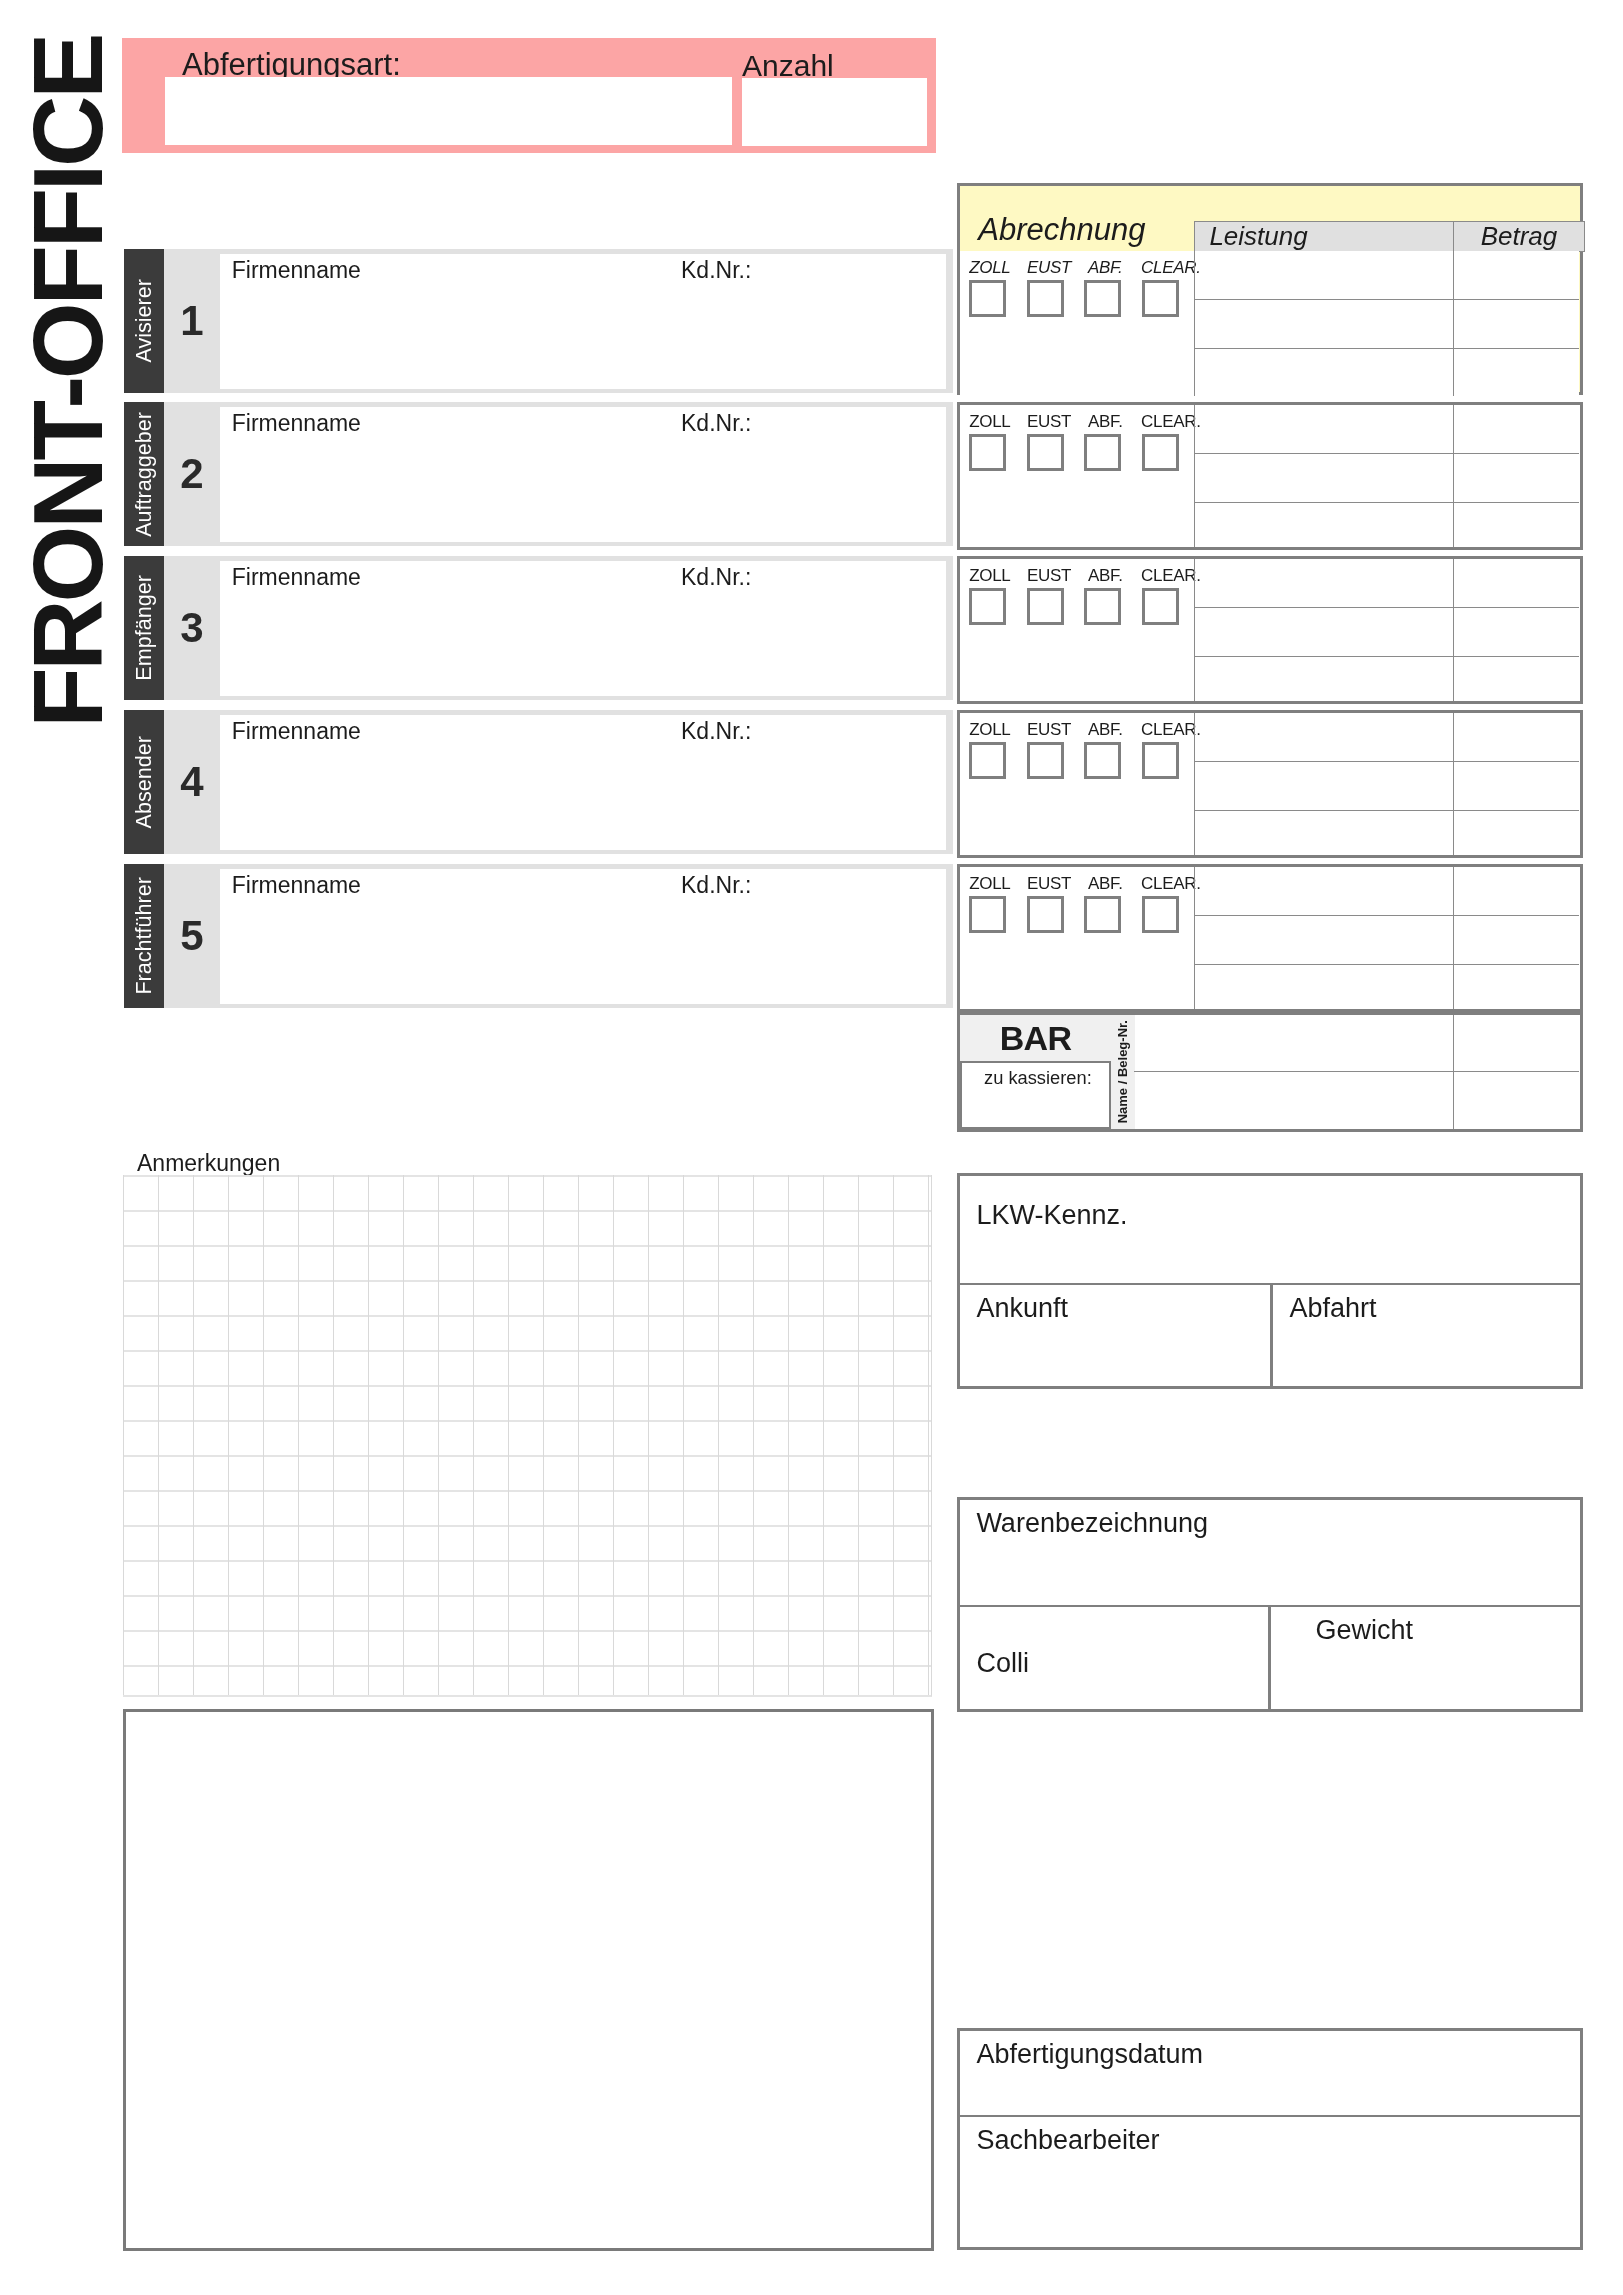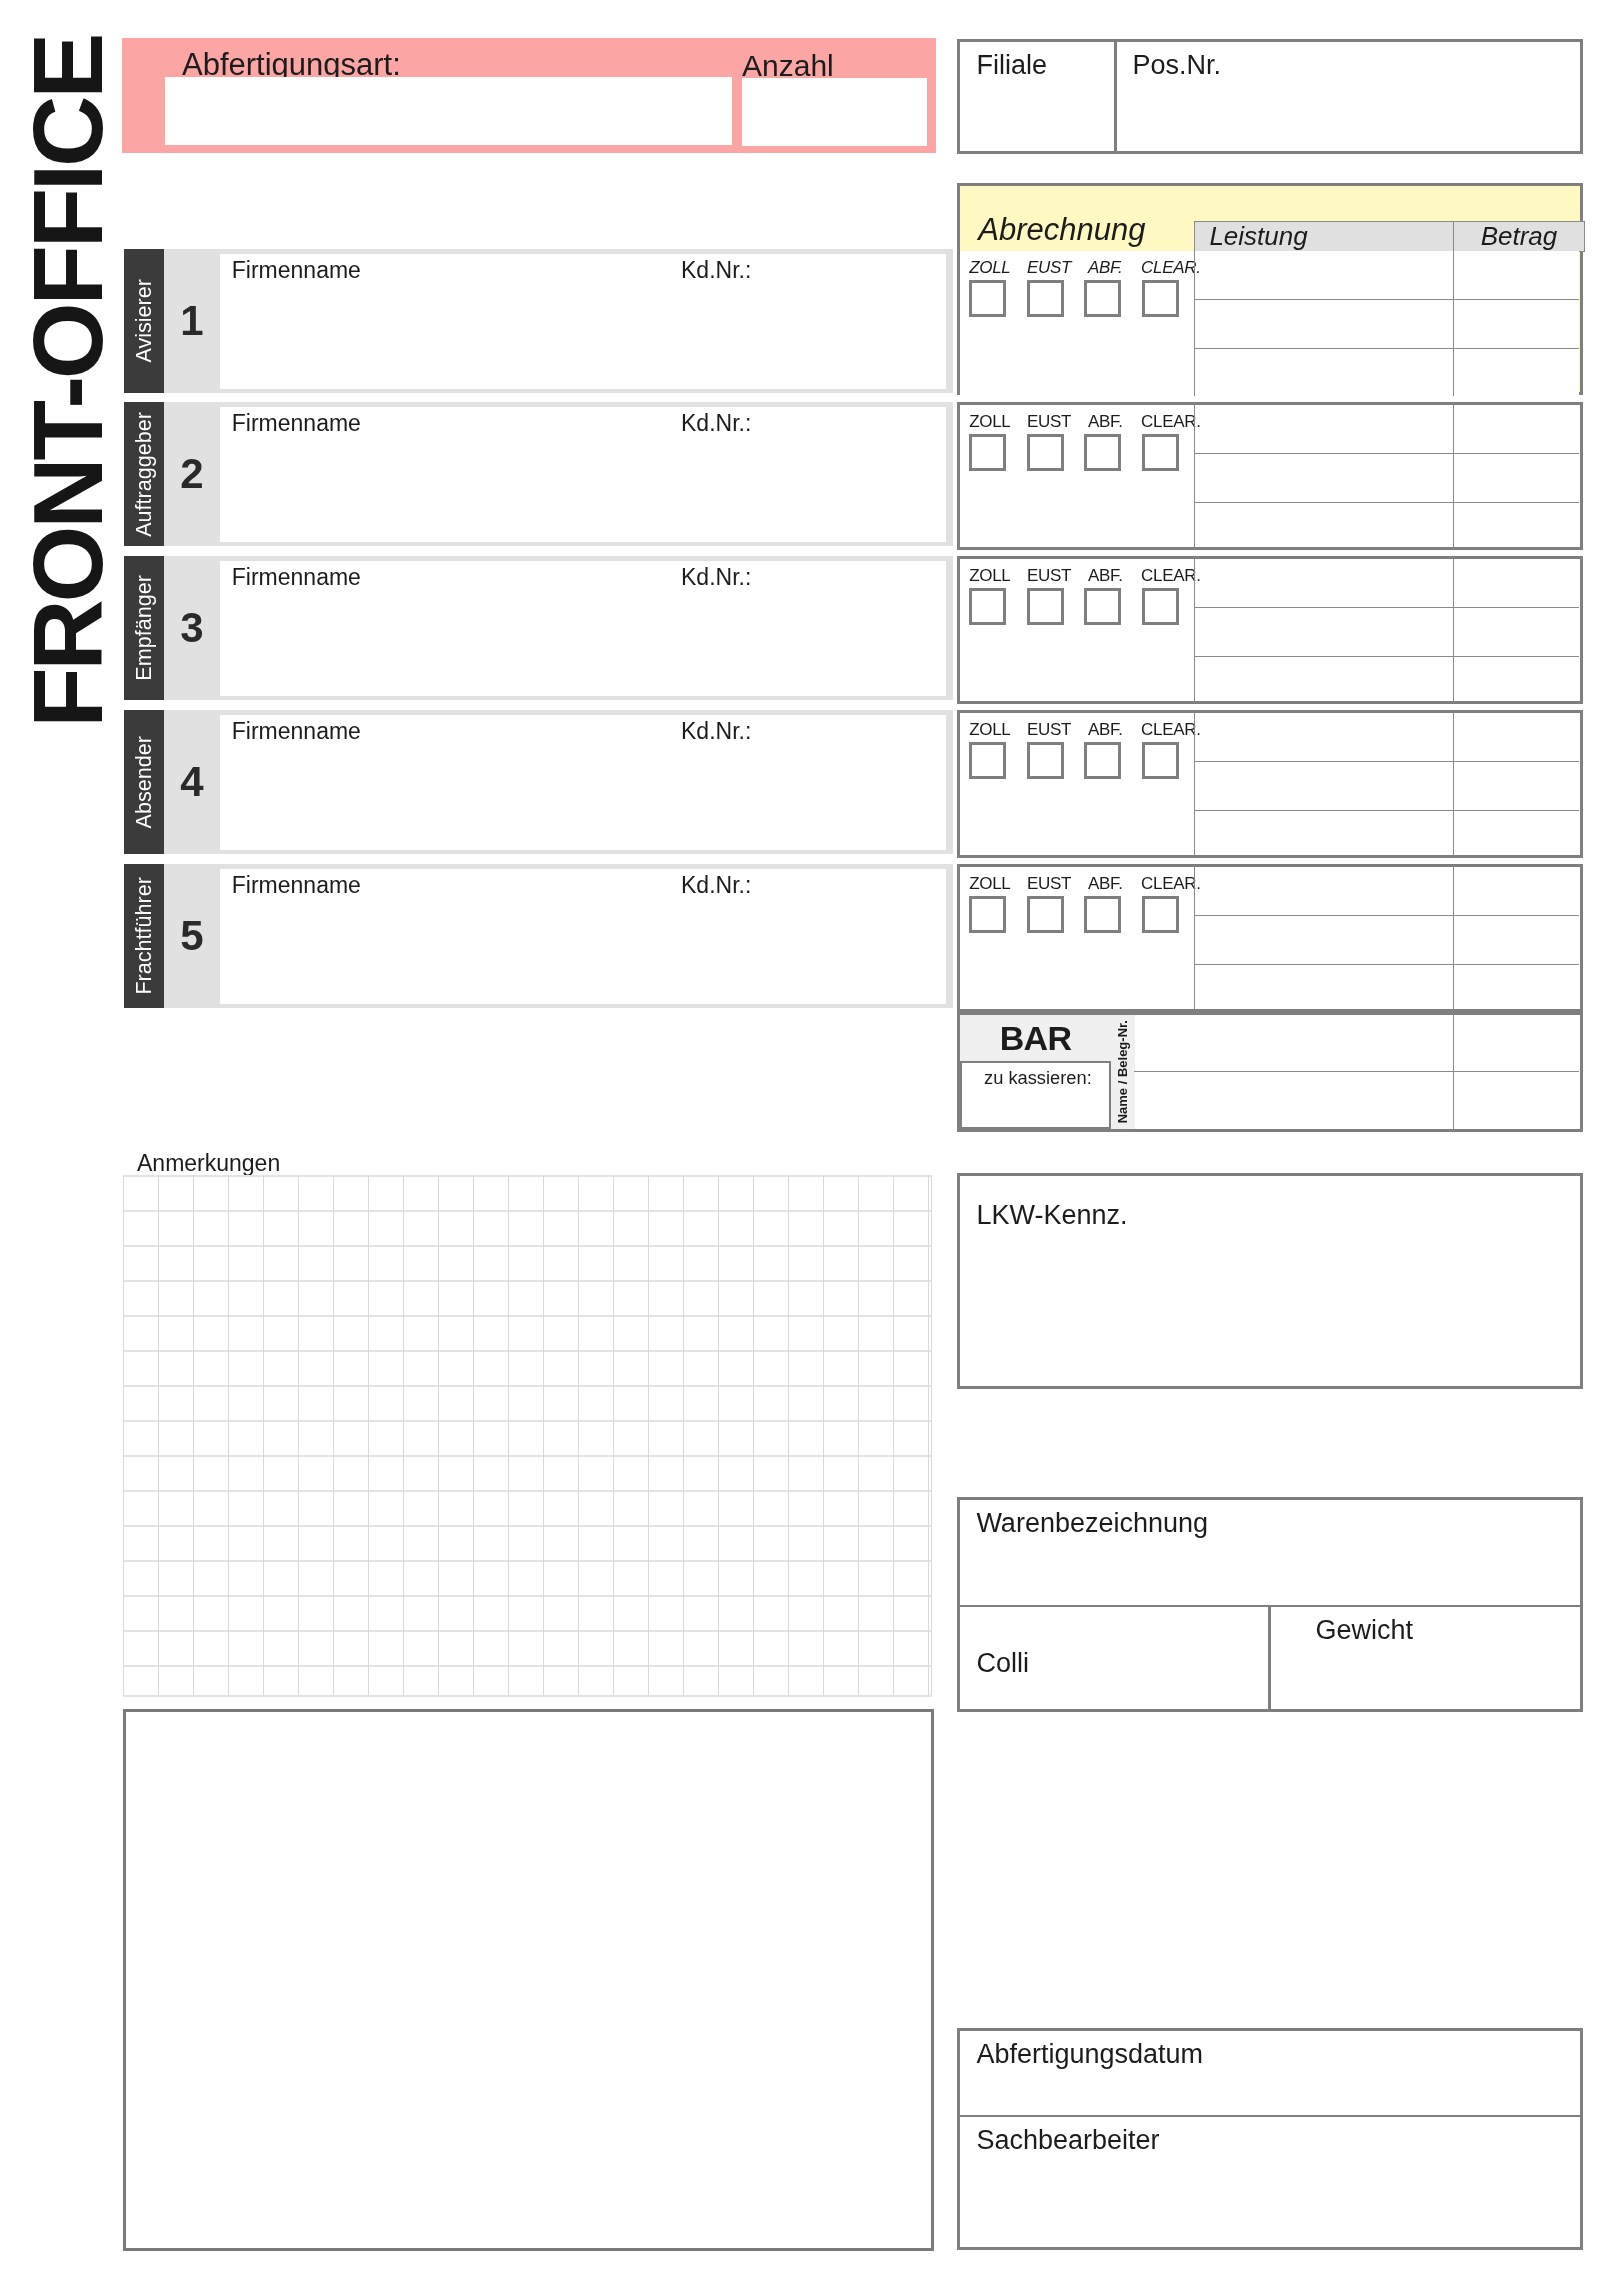--- a/index.html
+++ b/index.html
@@ -103,29 +103,20 @@
     <span class="vtext">FRONT-OFFICE</span>
   </div>
 
   <div class="abs top-header">
     <span class="top-title">Abfertigungsart:</span>
     <span class="anz-title">Anzahl Tarifnr.:</span>
     <div class="winput" style="left:43px; top:39px; width:567px; height:68px;"></div>
     <div class="winput" style="left:620px; top:40px; width:185px; height:68px;"></div>
   </div>
 
-  <div class="abs panel fp-box">
-    <div class="abs" style="left:0; top:0; width:154px; height:100%;">
-      <span class="lbl" style="position:absolute;">Filiale</span>
-    </div>
-    <div class="fp-div"></div>
-    <div class="abs" style="left:156px; top:0; width:463px; height:100%;">
-      <span class="lbl" style="position:absolute;">Pos.Nr.</span>
-    </div>
-  </div>
 
   <div class="abs panel ab-head">
     <span class="ab-title">Abrechnung</span>
     <div class="hdr-cell hdr-leistung">
       <span>Leistung</span>
     </div>
     <div class="hdr-cell hdr-betrag">
       <span>Betrag</span>
     </div>
     <div class="ab-rows">
@@ -287,20 +278,29 @@
 
   <span class="abs anm-label">Anmerkungen</span>
   <div class="abs anm-grid"></div>
 
   <div class="abs notes-box"></div>
 
   <div class="abs panel" style="left:957px; top:1173px; width:626px; height:216px;">
     <div class="abs" style="left:0; top:16px; width:100%; height:106px;">
       <span class="lbl">LKW-Kennz.</span>
     </div>
+    <div class="row2" style="height:103px;">
+      <div class="half" style="left:0; width:310px;">
+        <span class="lbl">Ankunft</span>
+      </div>
+      <div class="vsplit" style="left:310px;"></div>
+      <div class="half" style="left:313px; width:306px;">
+        <span class="lbl">Abfahrt</span>
+      </div>
+    </div>
   </div>
 
   <div class="abs panel" style="left:957px; top:1497px; width:626px; height:215px;">
     <div class="abs" style="left:0; top:0; width:100%; height:104px;">
       <span class="lbl">Warenbezeichnung</span>
     </div>
     <div class="row2" style="height:104px;">
       <div class="half" style="left:0; width:308px;margin-top:33px;">
         <span class="lbl">Colli</span>
       </div>

